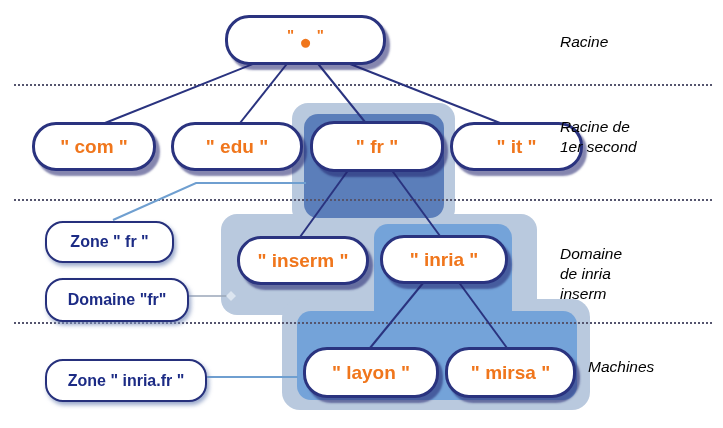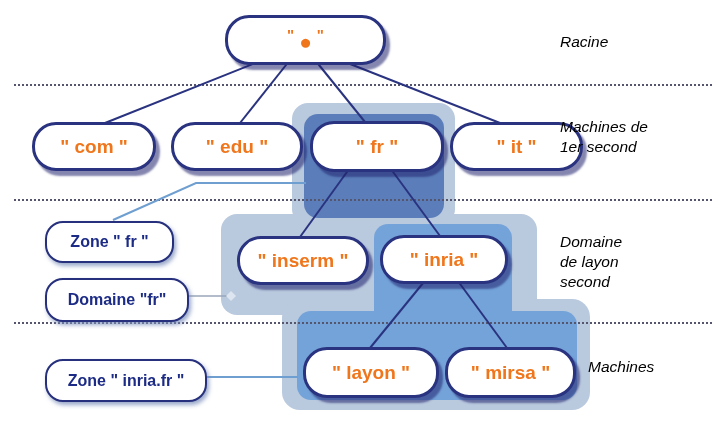--- a/index.html
+++ b/index.html
@@ -53,21 +53,21 @@
   #zone-fr-label    {left:45px;top:221px;width:125px;height:38px;}
   #domaine-fr-label {left:45px;top:278px;width:140px;height:40px;}
   #zone-inria-label {left:45px;top:359px;width:158px;height:39px;}
   
   .level-label{
     position:absolute;z-index:5;color:#000000;font-style:italic;
     font-size:15.5px;line-height:20px;text-align:left;
   }
   #label-racine  {left:560px;top:32px; width:130px;}
   #label-tld     {left:560px;top:117px;width:145px;}
-  #label-second  {left:560px;top:232px;width:132px;}
+  #label-second  {left:560px;top:244px;width:132px;}
   #label-machines{left:588px;top:357px;width:142px;}
   .level-label span{display:block;}
 </style>
 </head>
 <body>
 
 <div id="canvas">
 
   <div class="region pale" id="region-pale-fr"></div>
   <div class="region pale" id="region-pale-mid"></div>
@@ -110,23 +110,23 @@
   <div class="node" id="node-inria">" inria "</div>
   <div class="node" id="node-layon">" layon "</div>
   <div class="node" id="node-mirsa">" mirsa "</div>
 
   <div class="zone-pill" id="zone-fr-label">Zone " fr "</div>
   <div class="zone-pill" id="domaine-fr-label">Domaine "fr"</div>
   <div class="zone-pill" id="zone-inria-label">Zone " inria.fr "</div>
 
   <div class="level-label" id="label-racine">Racine</div>
   <div class="level-label" id="label-tld">
-    <span>Machines de</span>
+    <span>Racine de</span>
     <span>1er second</span>
   </div>
   <div class="level-label" id="label-second">
     <span>Domaine</span>
-    <span>de layon</span>
-    <span>second</span>
+    <span>de inria</span>
+    <span>inserm</span>
   </div>
   <div class="level-label" id="label-machines">Machines</div>
 
 </div>
 
 </body></html>

